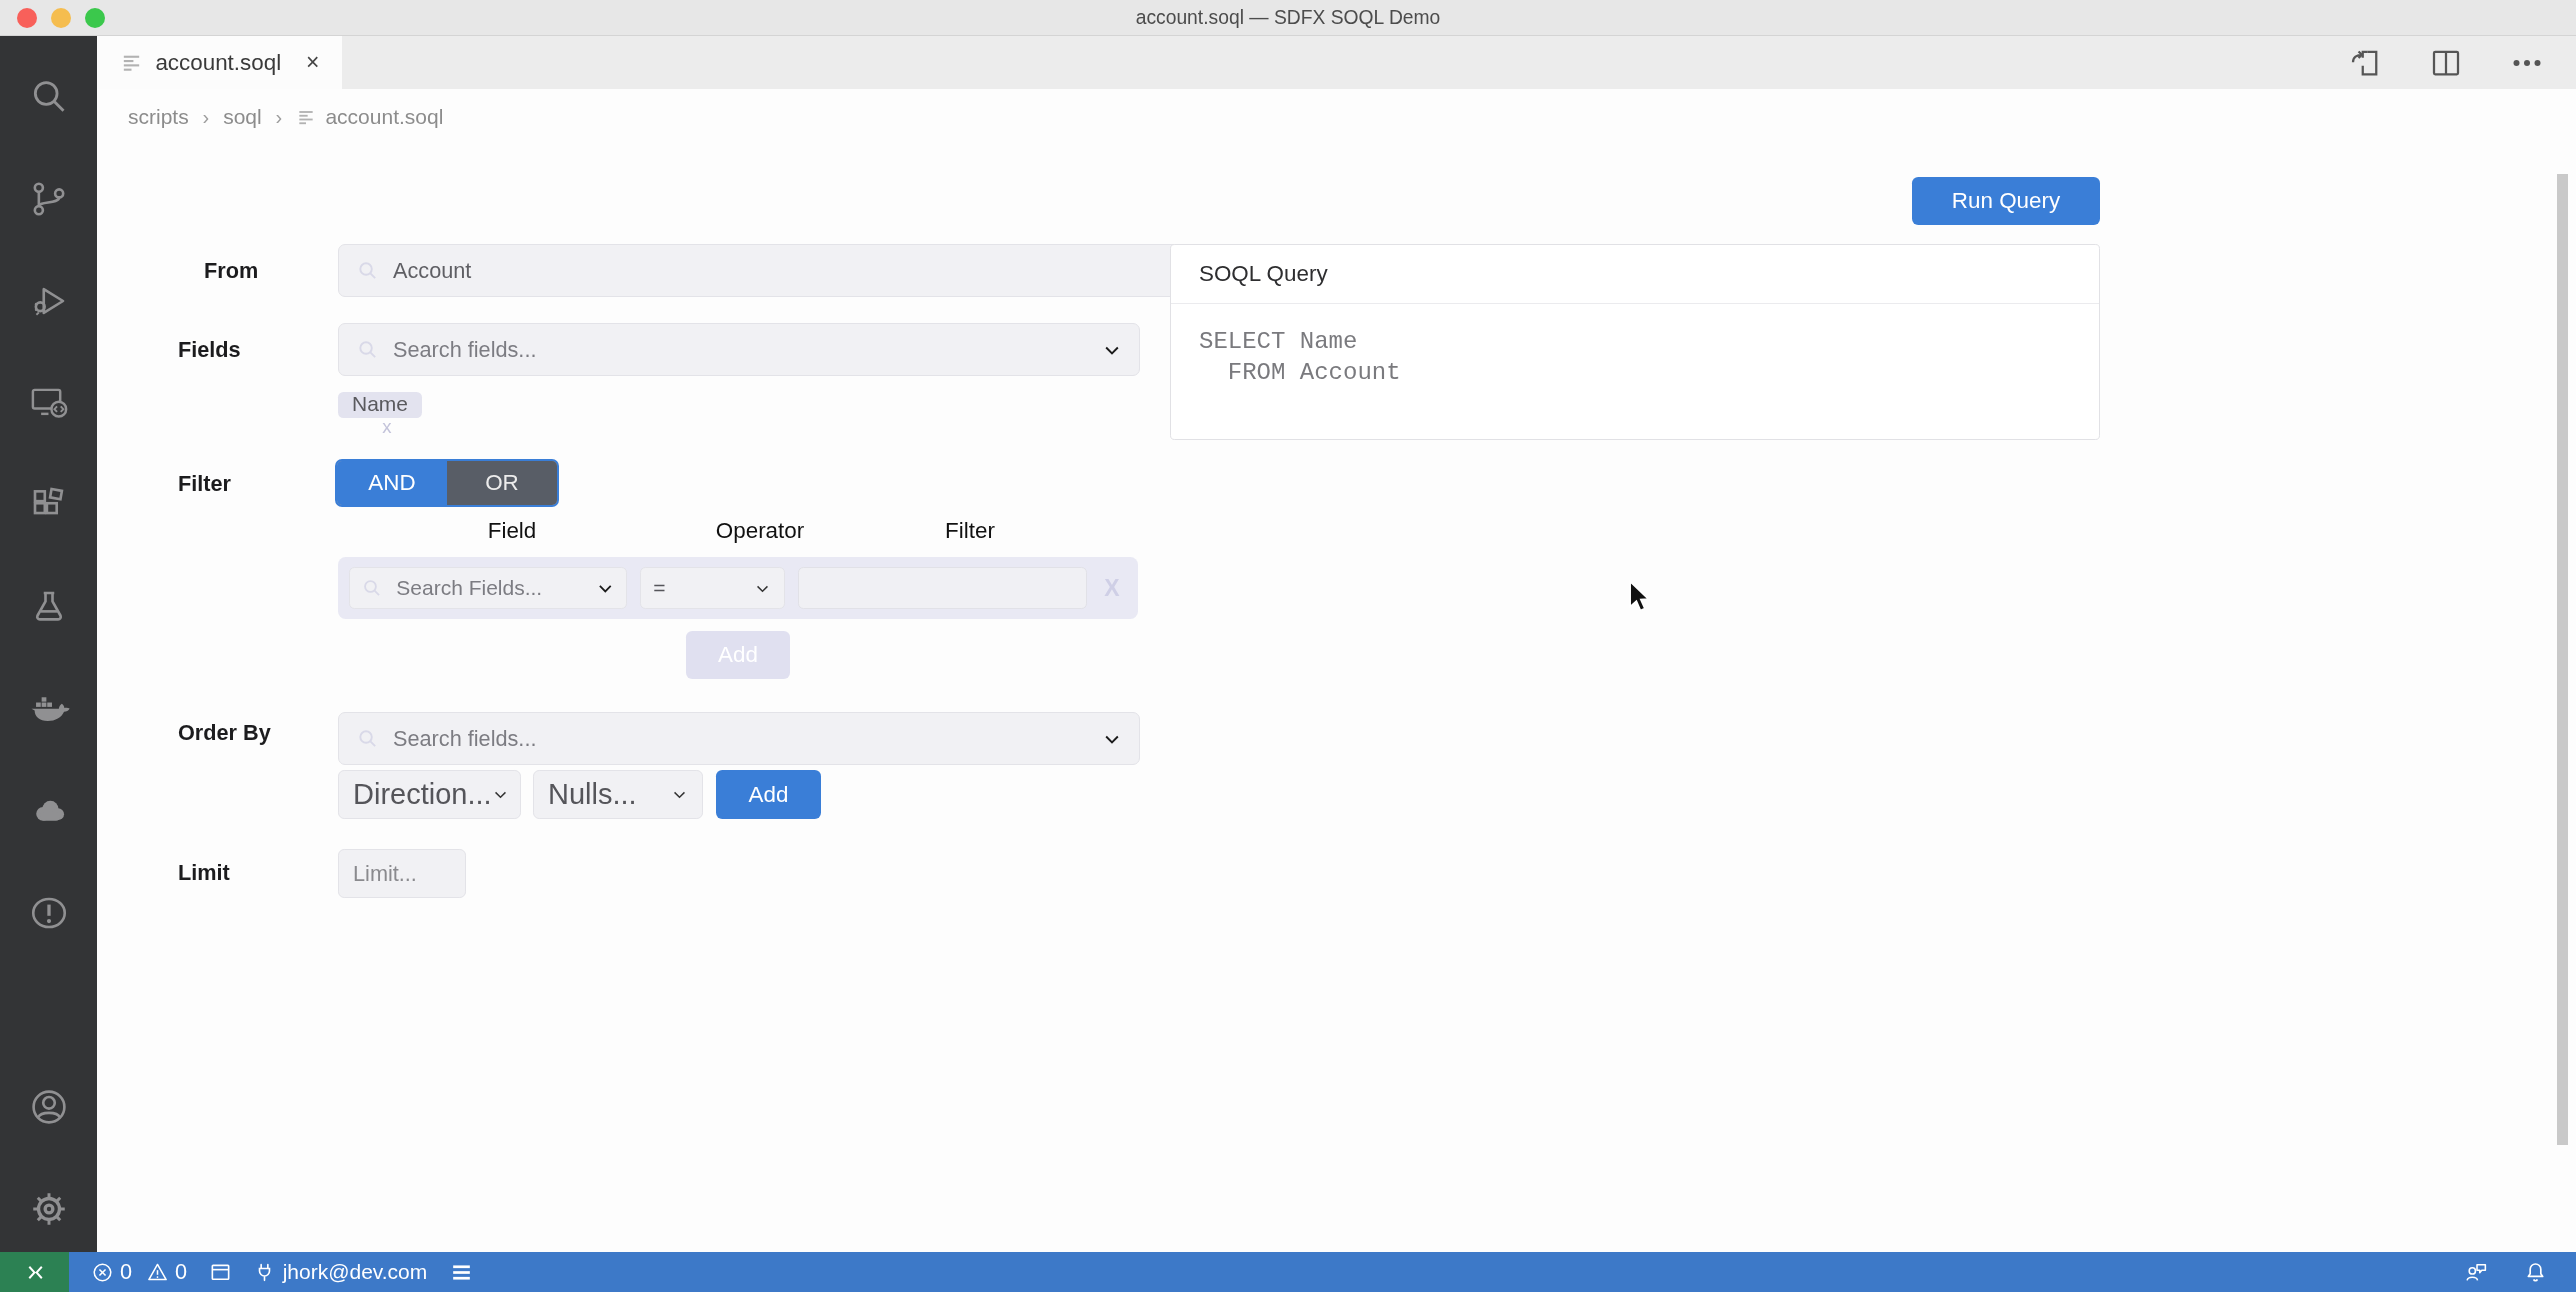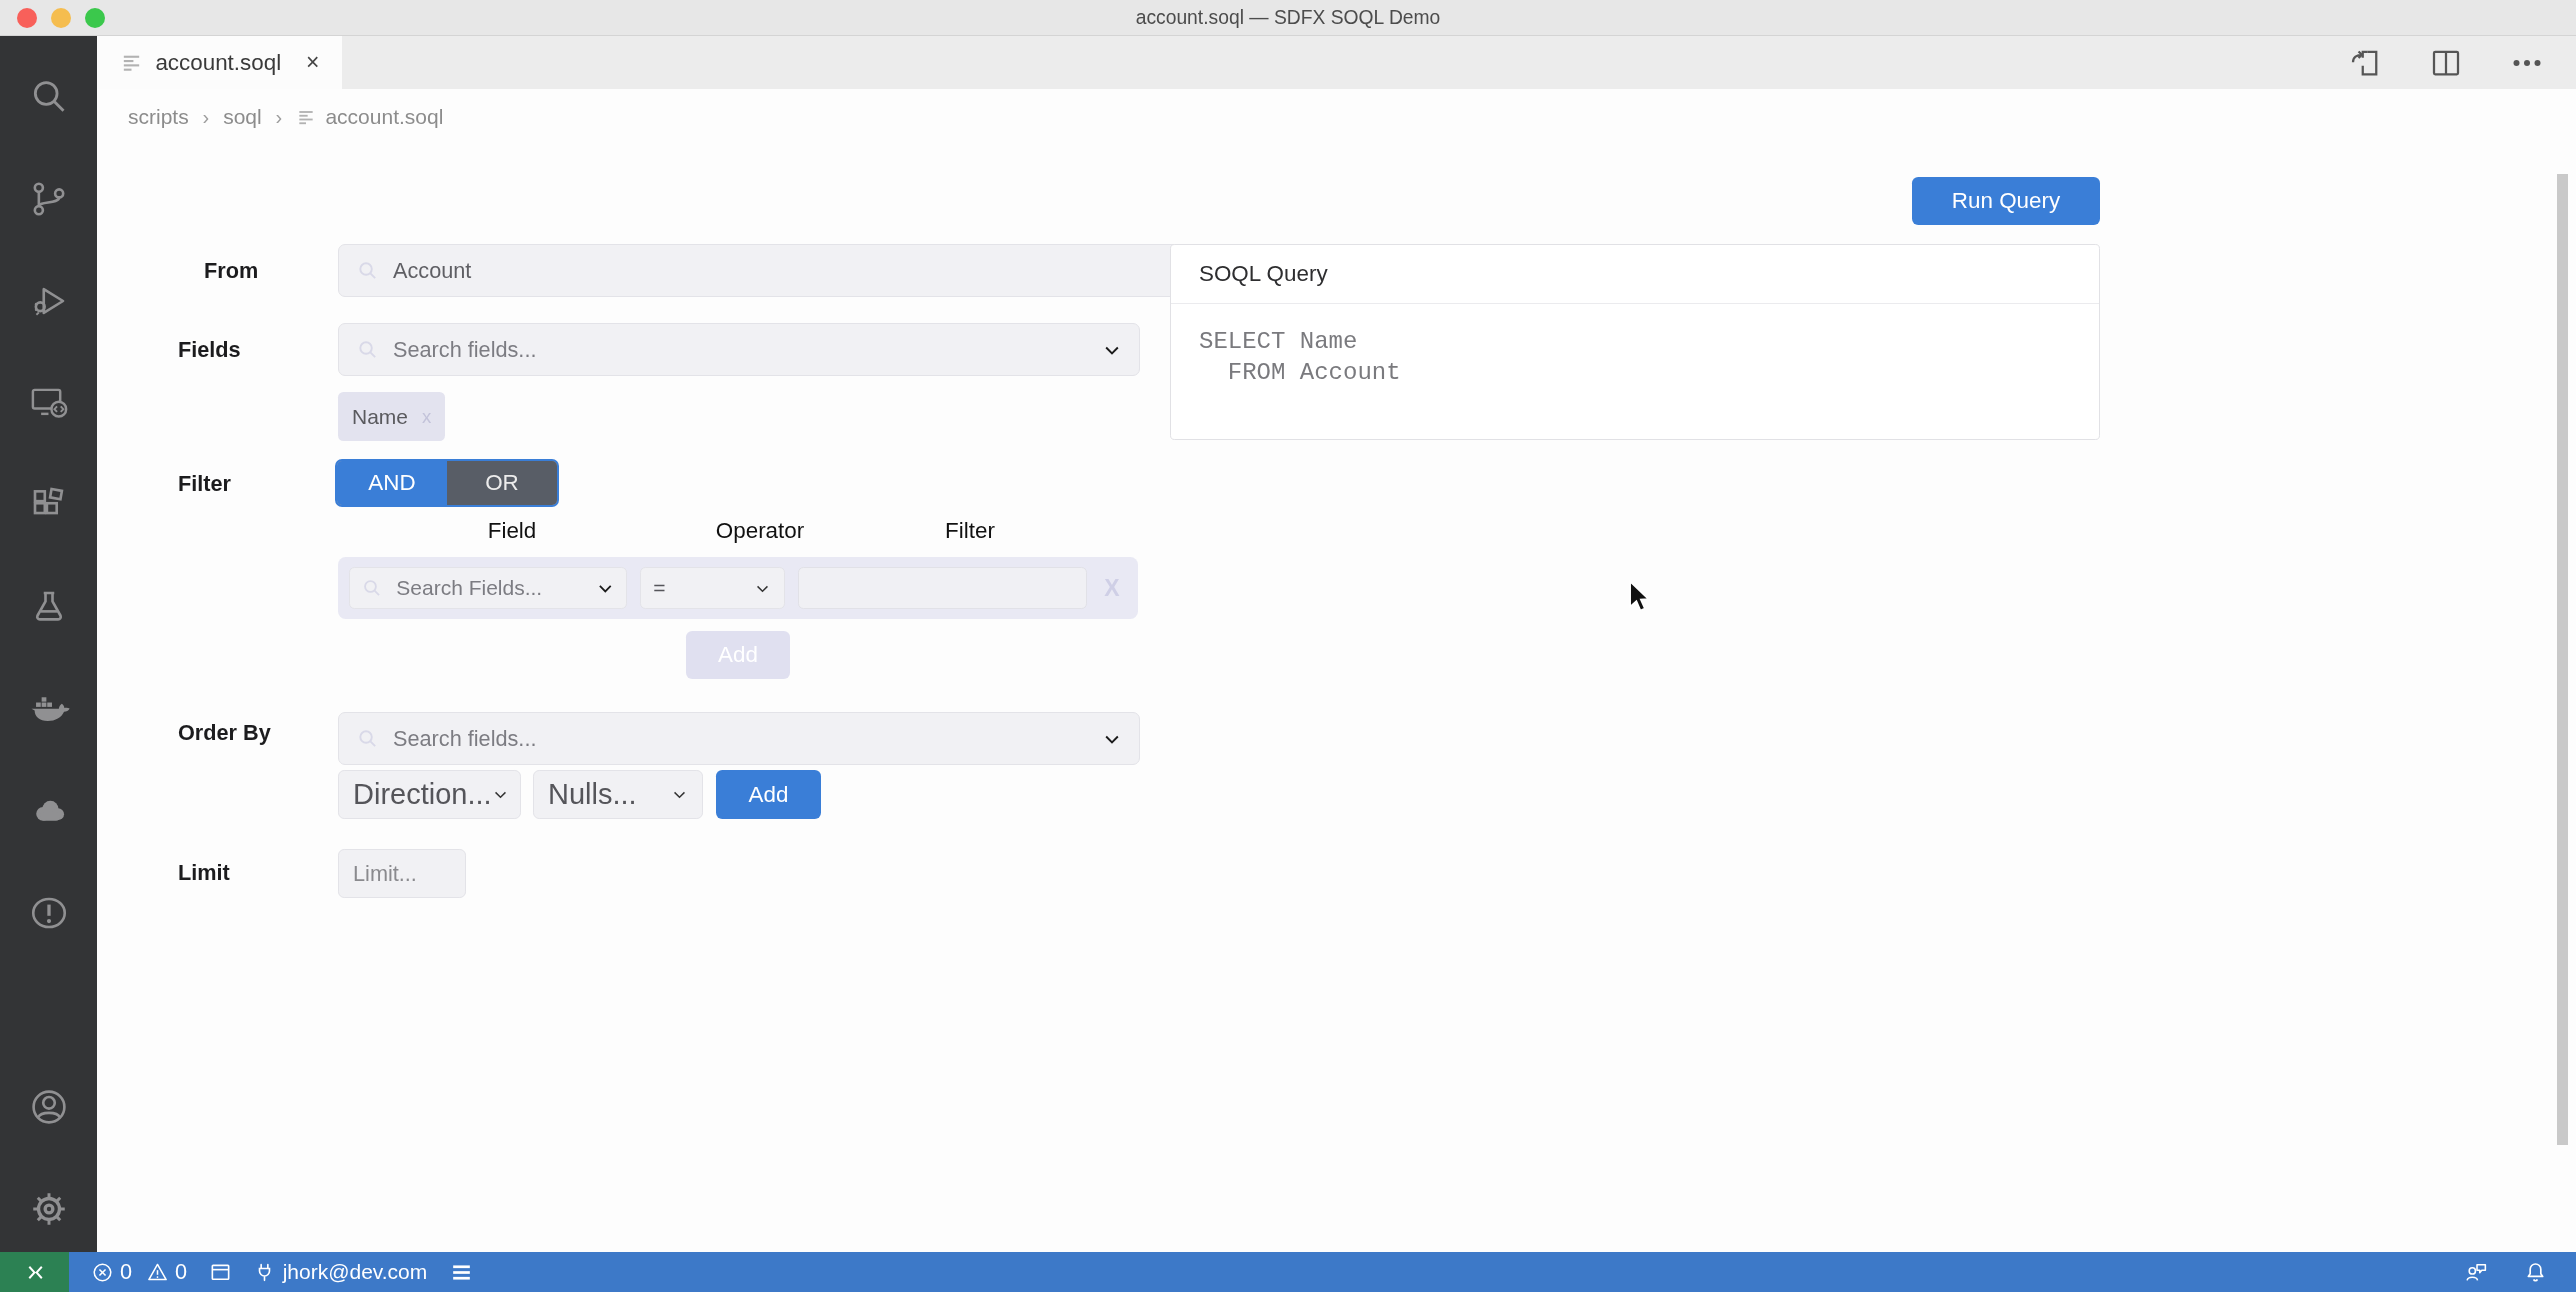--- a/index.html
+++ b/index.html
@@ -49,21 +49,21 @@
   .select { background:#f1f1f4; border:1.5px solid #e3e3e8; border-radius:7px; display:flex; align-items:center; padding:0 17px; cursor:pointer; }
   .select .mag { flex:0 0 auto; margin-right:14px; }
   .sel-text { font-size:21.7px; color:#5f5f64; }
   .sel-placeholder { font-size:21.7px; color:#7c7c82; }
   .chev { margin-left:auto; flex:0 0 auto; }
 
   .from-select   { position:absolute; left:241px; top:99px; width:908px; height:53px; }
   .fields-select { position:absolute; left:241px; top:178px; width:802px; height:53px; }
   .order-select  { position:absolute; left:241px; top:567px; width:802px; height:53px; }
 
-  .chip { position:absolute; left:241px; top:247px; height:49px; background:#e3e3ef; border-radius:5.4px; display:flex; align-items:center; padding:0 14px; }
+  .chip { position:absolute; left:241px; top:247px; height:26px; background:#e3e3ef; border-radius:5.4px; display:flex; align-items:center; padding:0 14px;flex-direction:column; }
   .chip-label { font-size:21px; color:#5a5a5e; }
   .chip-x { font-size:18.6px; color:#c3c3da; margin-left:14px; cursor:pointer; }
 
   .andor { position:absolute; left:238px; top:314px; width:224px; height:48px; border:2.3px solid #3a7ed7; border-radius:7px; display:flex; overflow:hidden; background:#a3a3a3; }
   .andor-half { flex:1 1 50%; display:flex; align-items:center; justify-content:center; font-size:22.4px; cursor:pointer; }
   .andor-and { background:#3a7ed7; color:#fff; border-radius:3.1px 0 0 3.1px; }
   .andor-or { background:#585d66; color:#ececec; }
 
   .col-head { position:absolute; top:373px; font-size:22.4px; font-weight:500; color:#111; transform:translateX(-50%); }
   .ch-field{ left:415px; } .ch-operator{ left:663px; } .ch-value{ left:873px; }

